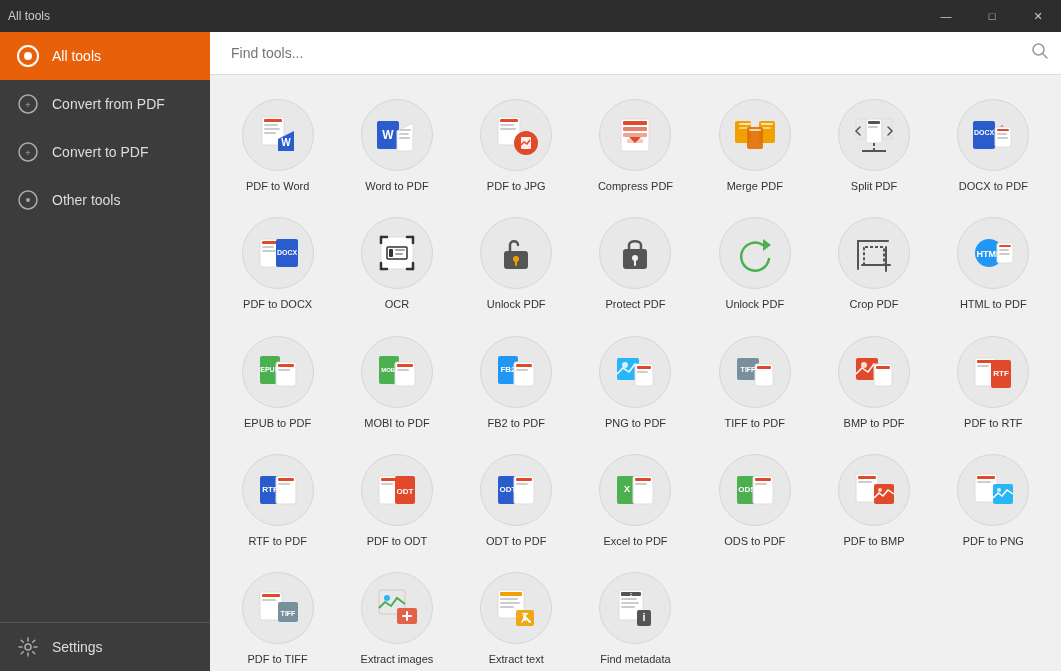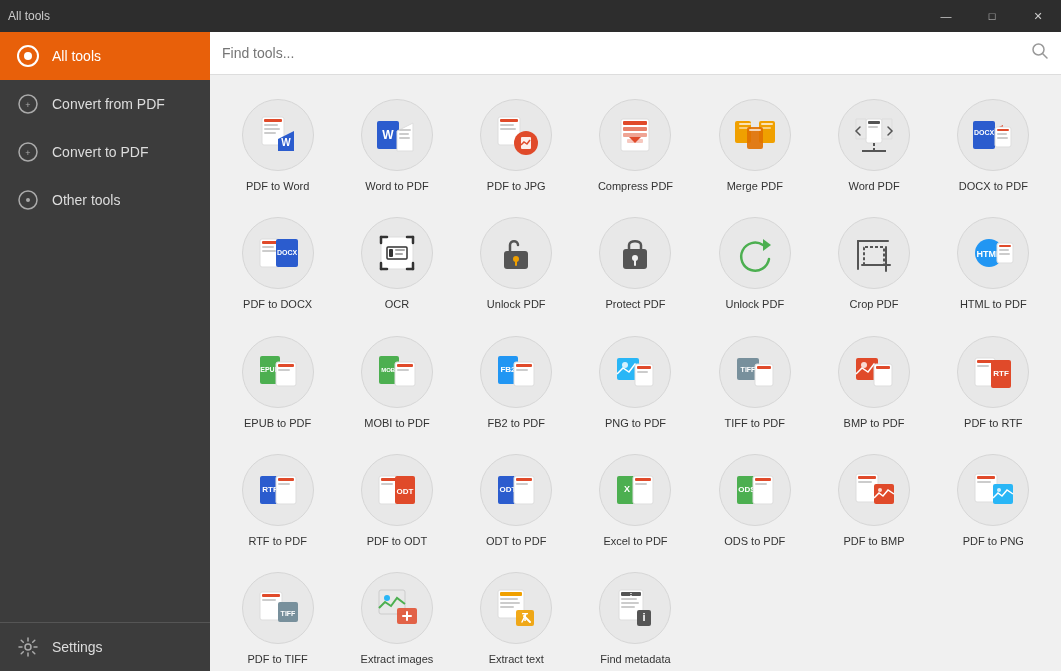--- a/index.html
+++ b/index.html
@@ -80,20 +80,21 @@
       gap: 8px;
       flex-shrink: 0;
     }
     .search-input {
       flex: 1;
       border: none;
       outline: none;
       font-size: 14px;
       color: #c2410c;
       background: transparent;
+      margin-left: 9px;
     }
     .search-icon-wrap { color: #999; }
 
     
     .tools-grid {
       flex: 1;
       overflow-y: auto;
       padding: 16px 12px;
       display: grid;
       grid-template-columns: repeat(7, 1fr);
@@ -284,21 +285,21 @@
       <rect x="16" y="13" width="10" height="2" rx="1" fill="#ccc"></rect>
       <line x1="22" y1="30" x2="22" y2="38" stroke="#555" stroke-width="2" stroke-dasharray="3,2"></line>
       <line x1="22" y1="38" x2="10" y2="38" stroke="#555" stroke-width="2"></line>
       <line x1="22" y1="38" x2="34" y2="38" stroke="#555" stroke-width="2"></line>
       <path d="M4 6 h10 v20 h-10 z" fill="#e8e8e8" stroke="#ddd" rx="2"></path>
       <path d="M30 6 h10 v20 h-10 z" fill="#e8e8e8" stroke="#ddd" rx="2"></path>
       <path d="M8 22 l-4-4 l4-4" fill="none" stroke="#555" stroke-width="1.5" stroke-linecap="round"></path>
       <path d="M36 22 l4-4 l-4-4" fill="none" stroke="#555" stroke-width="1.5" stroke-linecap="round"></path>
     </svg>
           </div>
-          <span class="tool-label">Word PDF</span>
+          <span class="tool-label">Split PDF</span>
         </div>
         <div class="tool-item">
           <div class="tool-icon-circle">
             <svg width="44" height="44" viewBox="0 0 44 44">
       <rect x="2" y="8" width="22" height="28" rx="2" fill="#2b5cce"></rect>
       <text x="13" y="22" text-anchor="middle" font-size="7" font-weight="bold" fill="white">DOCX</text>
       <path d="M24 16 L32 12 L32 32 L24 32 Z" fill="#e04a2a"></path>
       <rect x="24" y="14" width="16" height="20" rx="2" fill="#fff" stroke="#ddd"></rect>
       <rect x="26" y="16" width="12" height="2" rx="1" fill="#e04a2a"></rect>
       <rect x="26" y="20" width="10" height="2" rx="1" fill="#ccc"></rect>

